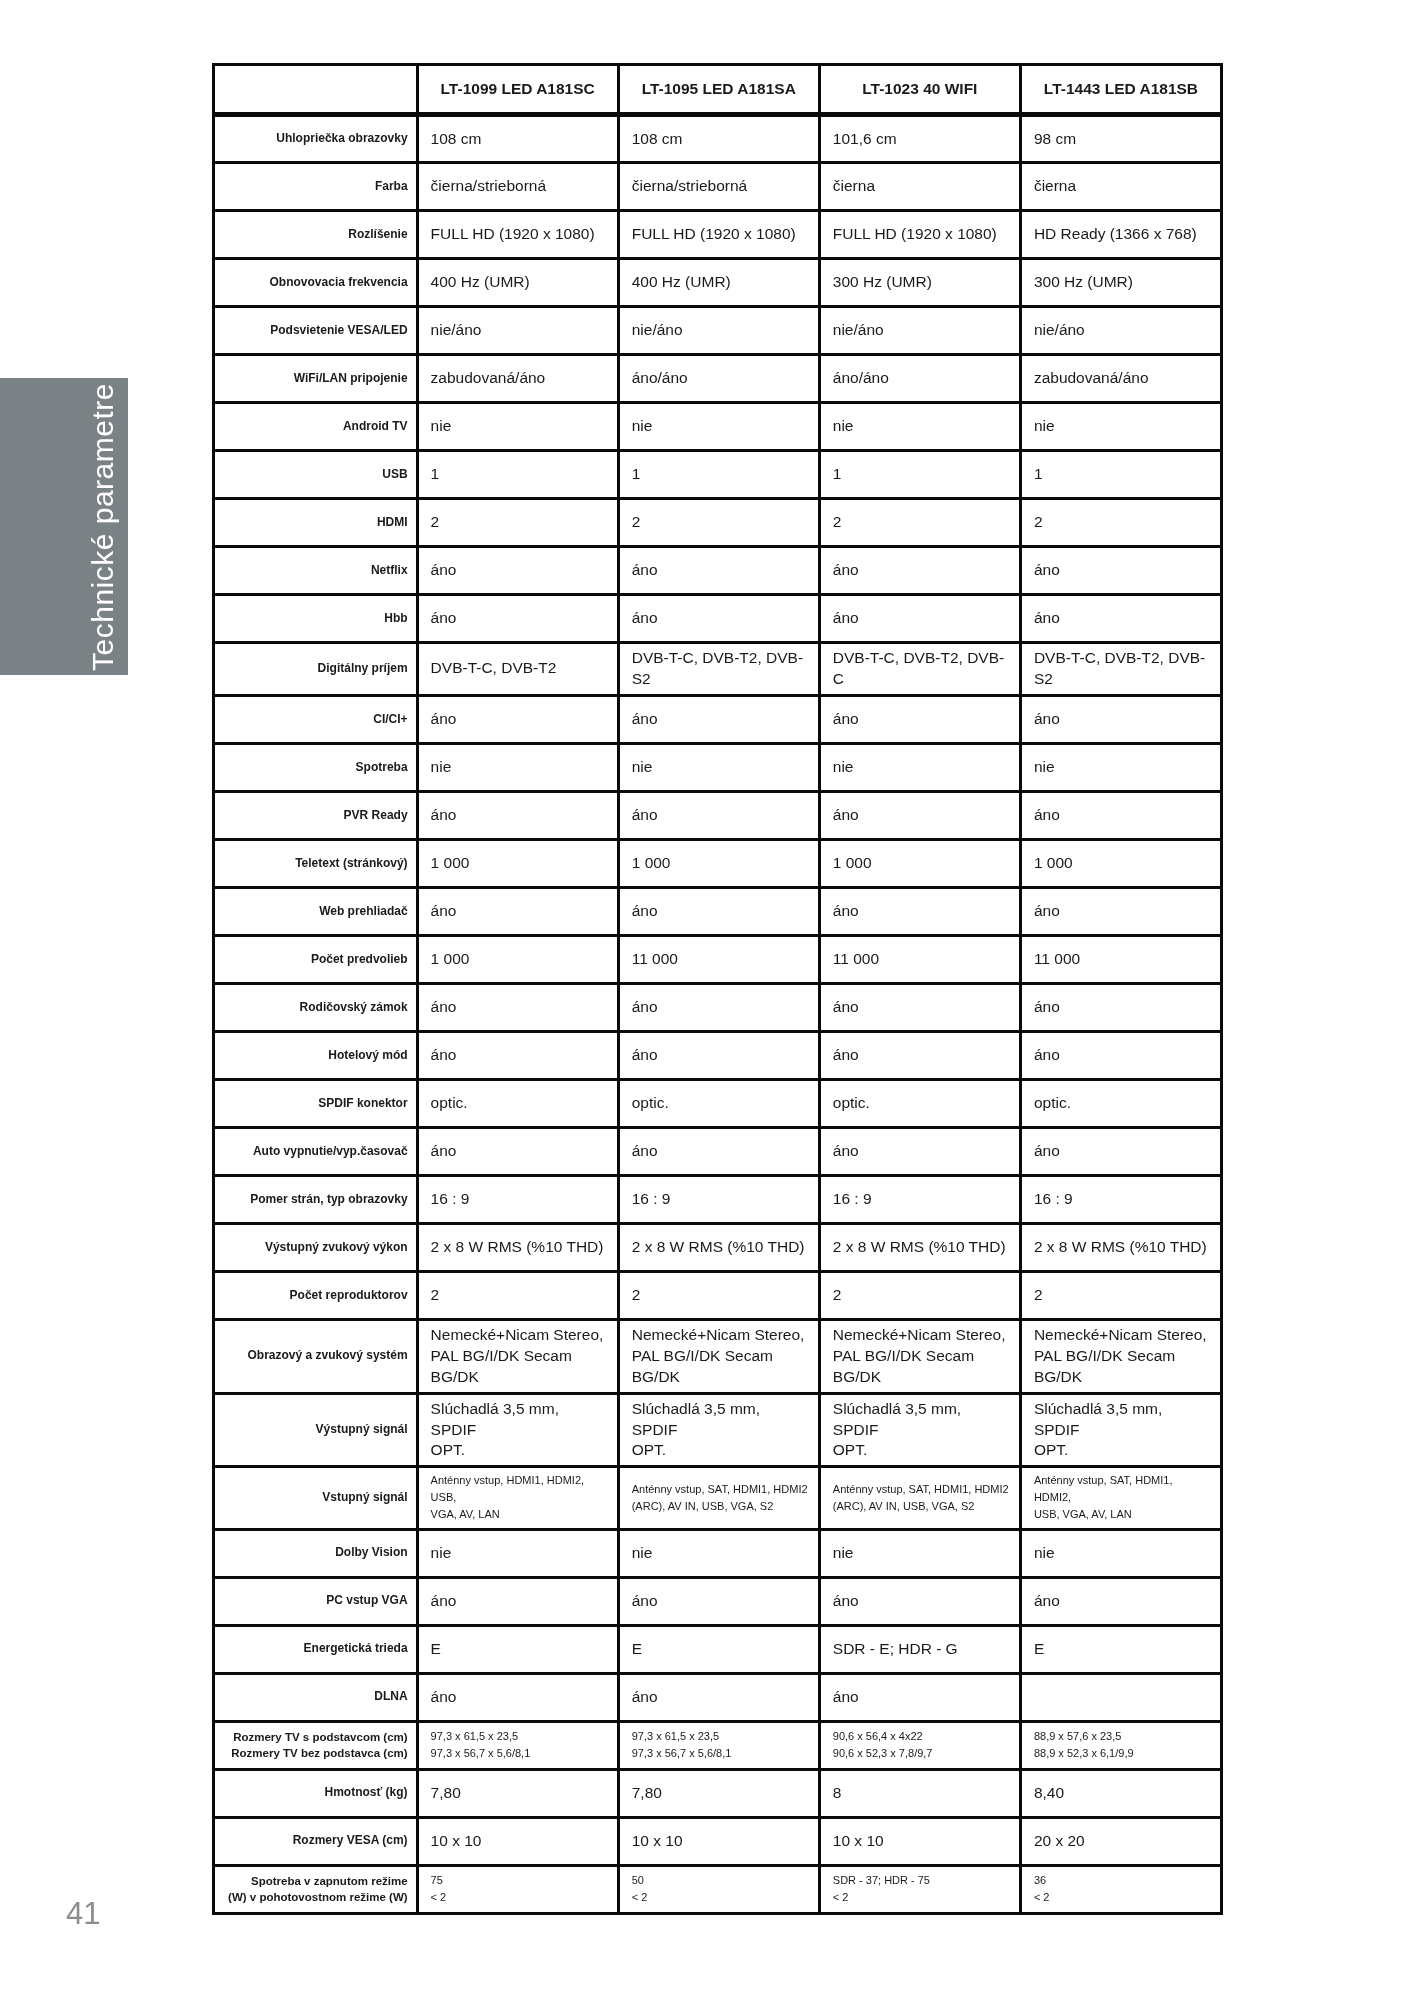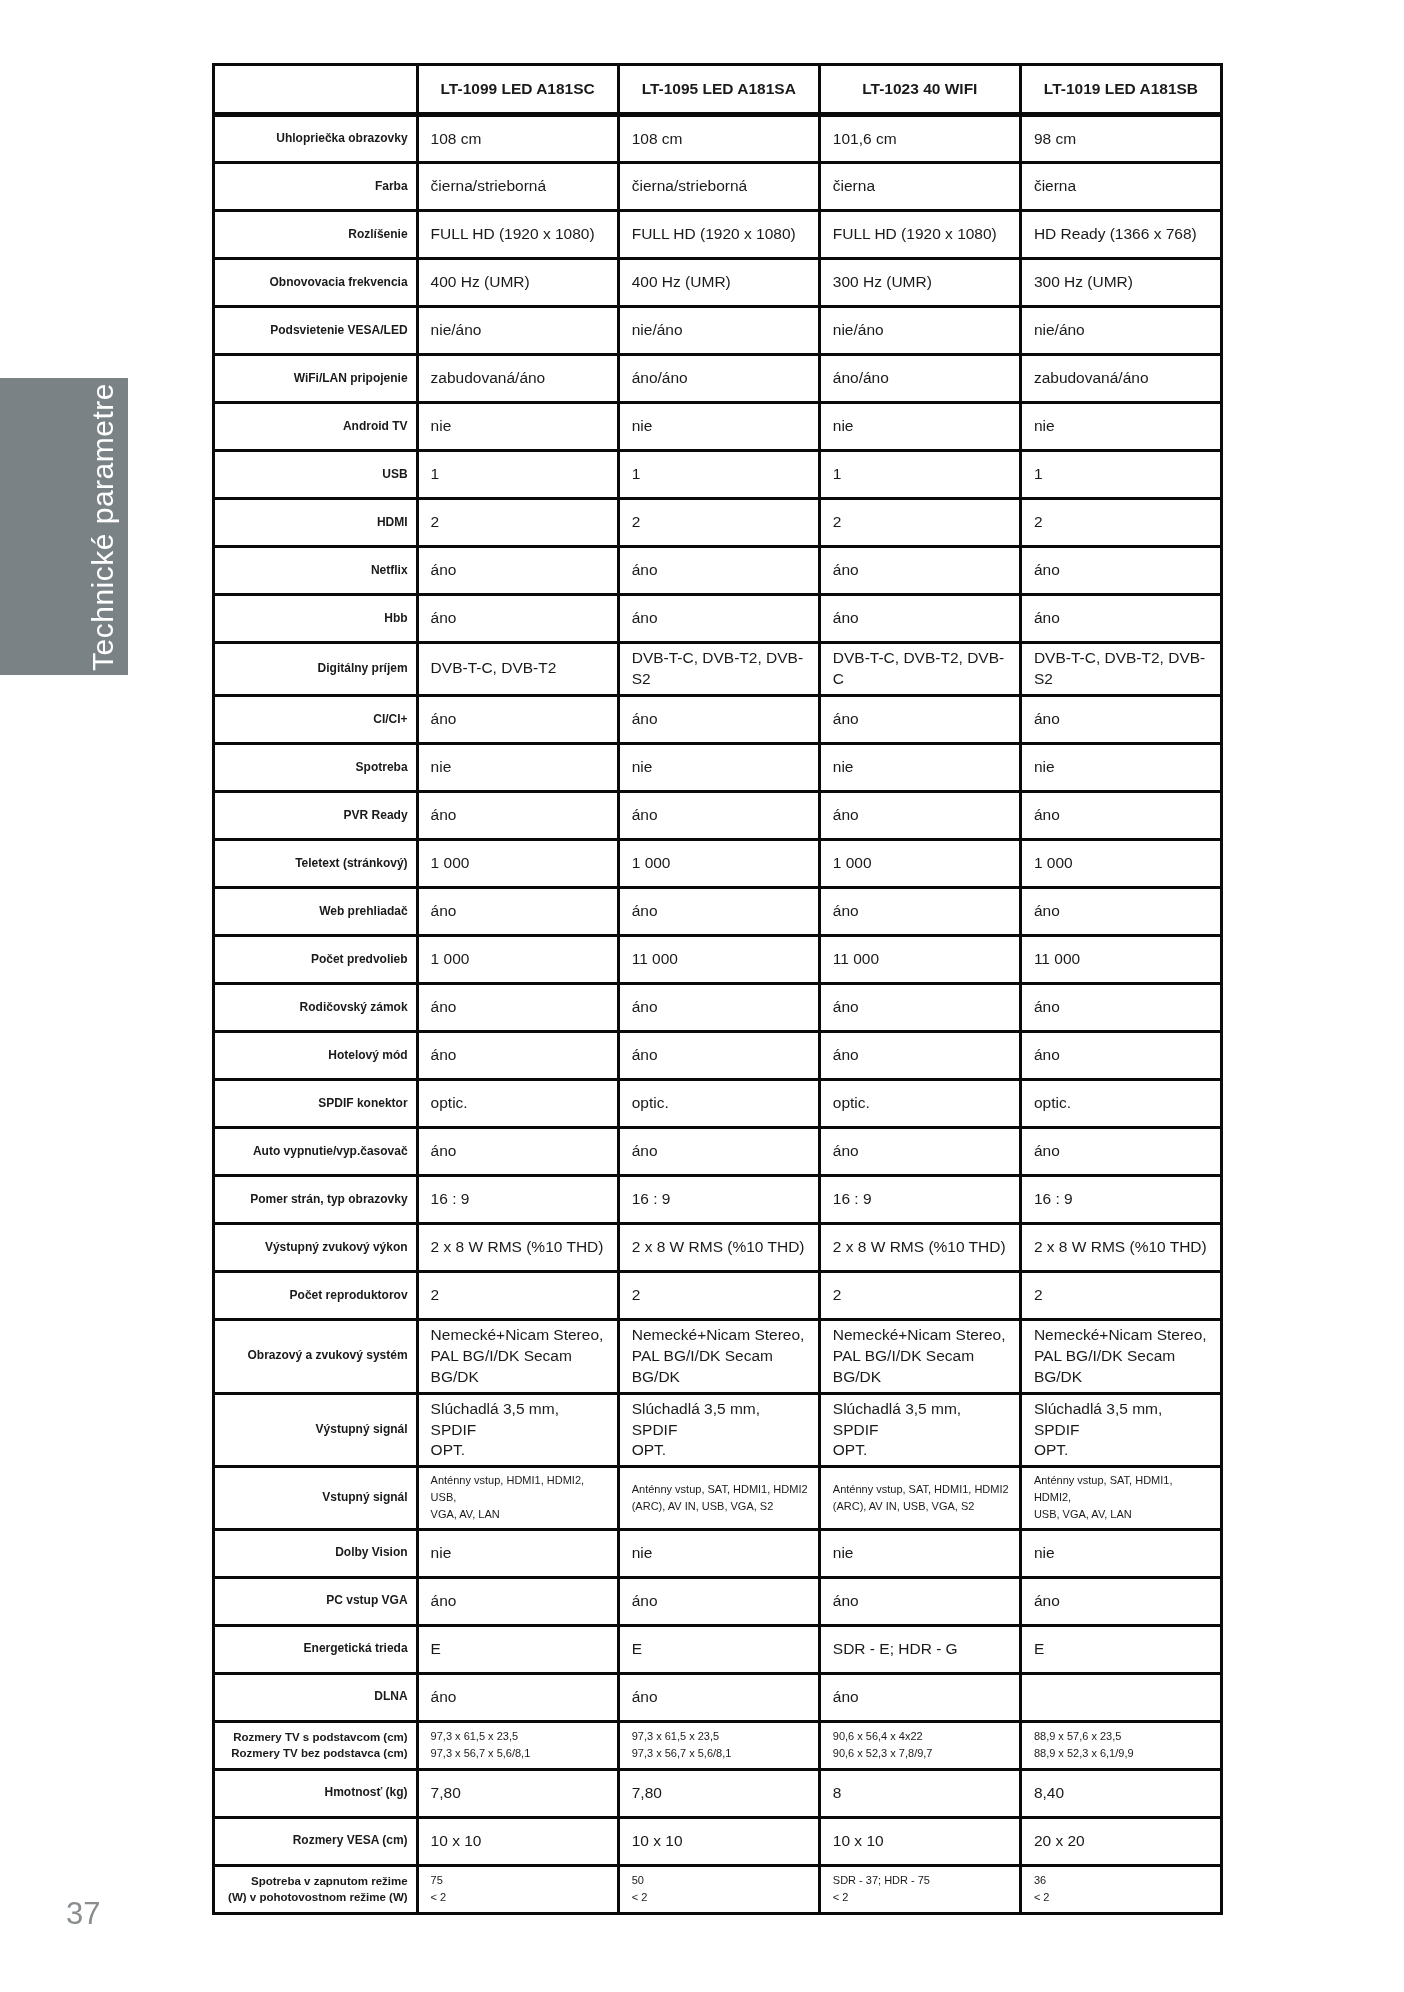--- a/index.html
+++ b/index.html
@@ -57,37 +57,37 @@
   }
   .spec td.val.small-val { font-size:11px; line-height:1.55; }
 </style>
 </head>
 <body>
 
 <div class="sidebar-tab" style="background: rgb(123, 130, 134);">
   <div class="sidebar-label" style="color: rgb(255, 255, 255);">Technické parametre</div>
 </div>
 
-<div class="page-number" style="color: rgb(138, 142, 144);">37</div>
+<div class="page-number" style="color: rgb(138, 142, 144);">41</div>
 
 <table class="spec">
   <colgroup>
     <col class="c-label">
       <col class="c-prod">
       <col class="c-prod">
       <col class="c-prod">
       <col class="c-prod">
   </colgroup>
   <thead>
     <tr>
       <th class="lbl"></th>
     <th>LT-1099 LED A181SC</th>
         <th>LT-1095 LED A181SA</th>
         <th>LT-1023 40 WIFI</th>
-        <th>LT-1019 LED A181SB</th>
+        <th>LT-1443 LED A181SB</th>
       </tr>
   </thead>
   <tbody>
       <tr>
         <td class="lbl">Uhlopriečka obrazovky</td>
         <td class="val">108 cm</td>
         <td class="val">108 cm</td>
         <td class="val">101,6 cm</td>
         <td class="val">98 cm</td>
       </tr>

